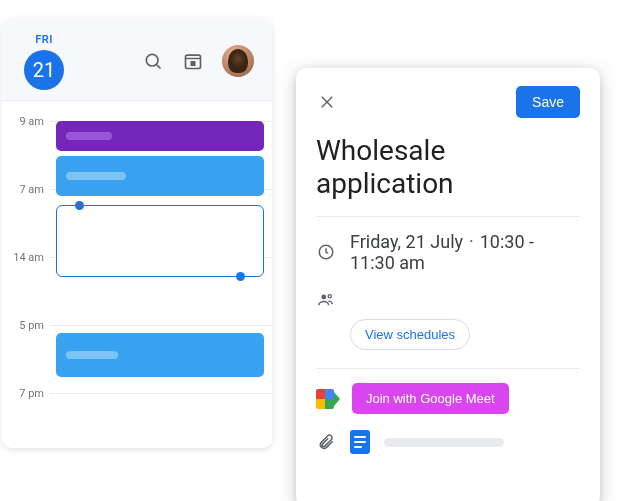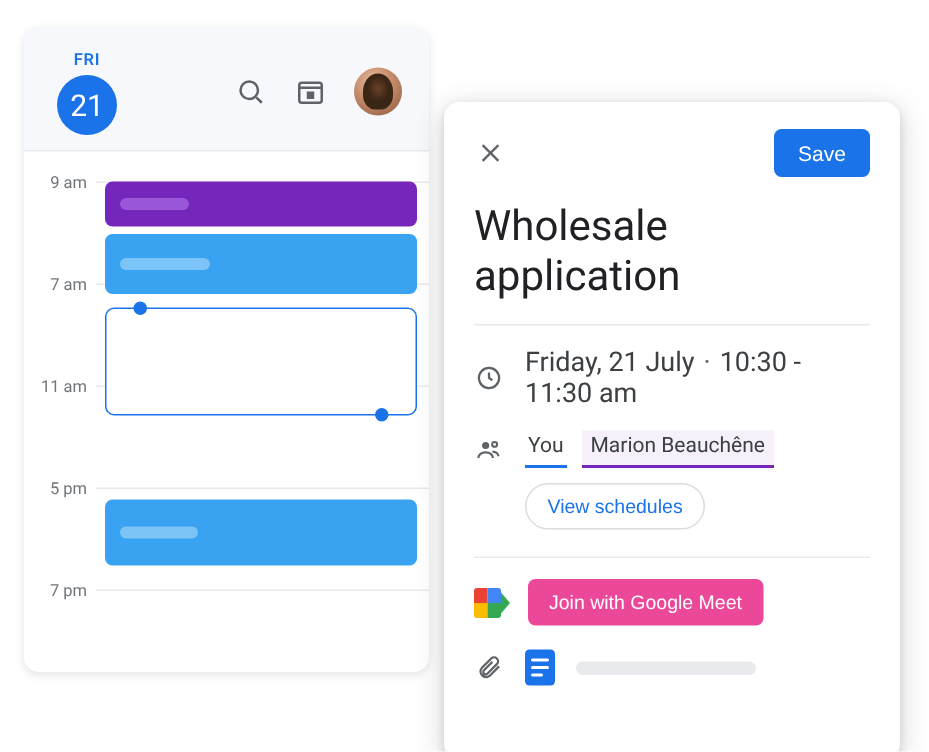--- a/index.html
+++ b/index.html
@@ -8,21 +8,21 @@
     background: #fff;
     width: 619px;
     height: 501px;
     position: relative;
     overflow: hidden;
   }
 
   
   .cal-panel {
     position: absolute;
-    left: 16px;
+    left: 2px;
     top: 18px;
     width: 270px;
     height: 430px;
     background: #f6f8fc;
     border-radius: 10px;
     box-shadow: 0 2px 6px rgba(60,64,67,0.15);
     overflow: hidden;
   }
   .cal-header {
     display: flex;
@@ -265,21 +265,21 @@
   .meet-logo .ml-br{position:absolute;left:9px;top:10px;width:9px;height:10px;background:#34a853;}
   .meet-logo .ml-arrow{
     position:absolute; left:18px; top:3px;
     width:0;height:0;
     border-top:7px solid transparent;
     border-bottom:7px solid transparent;
     border-right:6px solid #34a853;
     transform: scaleX(-1);
   }
   .meet-btn {
-    background: #ec4899;
+    background: #d946ef;
     color: #fff;
     border: none;
     border-radius: 5px;
     padding: 8px 14px;
     font-size: 13px;
     font-weight: 500;
     cursor: pointer;
   }
 
   .attach-row {
@@ -344,21 +344,21 @@
     </div>
   </div>
 
   <div class="cal-grid">
     <div class="time-label" style="top:20px">9 am</div>
     <div class="hour-line" style="top:20px"></div>
 
     <div class="time-label" style="top:88px">7 am</div>
     <div class="hour-line" style="top:88px"></div>
 
-    <div class="time-label" style="top:156px">11 am</div>
+    <div class="time-label" style="top:156px">14 am</div>
     <div class="hour-line" style="top:156px"></div>
 
     <div class="time-label" style="top:224px">5 pm</div>
     <div class="hour-line" style="top:224px"></div>
 
     <div class="time-label" style="top:292px">7 pm</div>
     <div class="hour-line" style="top:292px"></div>
 
     <div class="event-block ev1">
       <div class="event-placeholder-bar"></div>
@@ -405,24 +405,20 @@
 
   <div class="guests-row">
     <span class="row-icon">
       <svg width="20" height="18" viewBox="0 0 24 24" fill="currentColor">
           <circle cx="9" cy="8" r="3.2"></circle>
           <path d="M2.5 19c0-3 3-5 6.5-5s6.5 2 6.5 5" fill="none" stroke="currentColor" stroke-width="2"></path>
           <circle cx="17" cy="7" r="2.2" fill="none" stroke="currentColor" stroke-width="1.8"></circle>
           <path d="M15 13.5c2.8 0 5 1.5 5.5 4" fill="none" stroke="currentColor" stroke-width="1.8"></path>
         </svg>
     </span>
-    <div class="guest-chips">
-      <span class="guest-chip you">You</span>
-      <span class="guest-chip other">Marion Beauchêne</span>
-    </div>
   </div>
 
   <button class="view-sched-btn">View schedules</button>
 
   <hr class="divider tight">
 
   <div class="meet-row">
     <div class="meet-logo">
       <div class="ml-body">
         <div class="ml-tl"></div>

